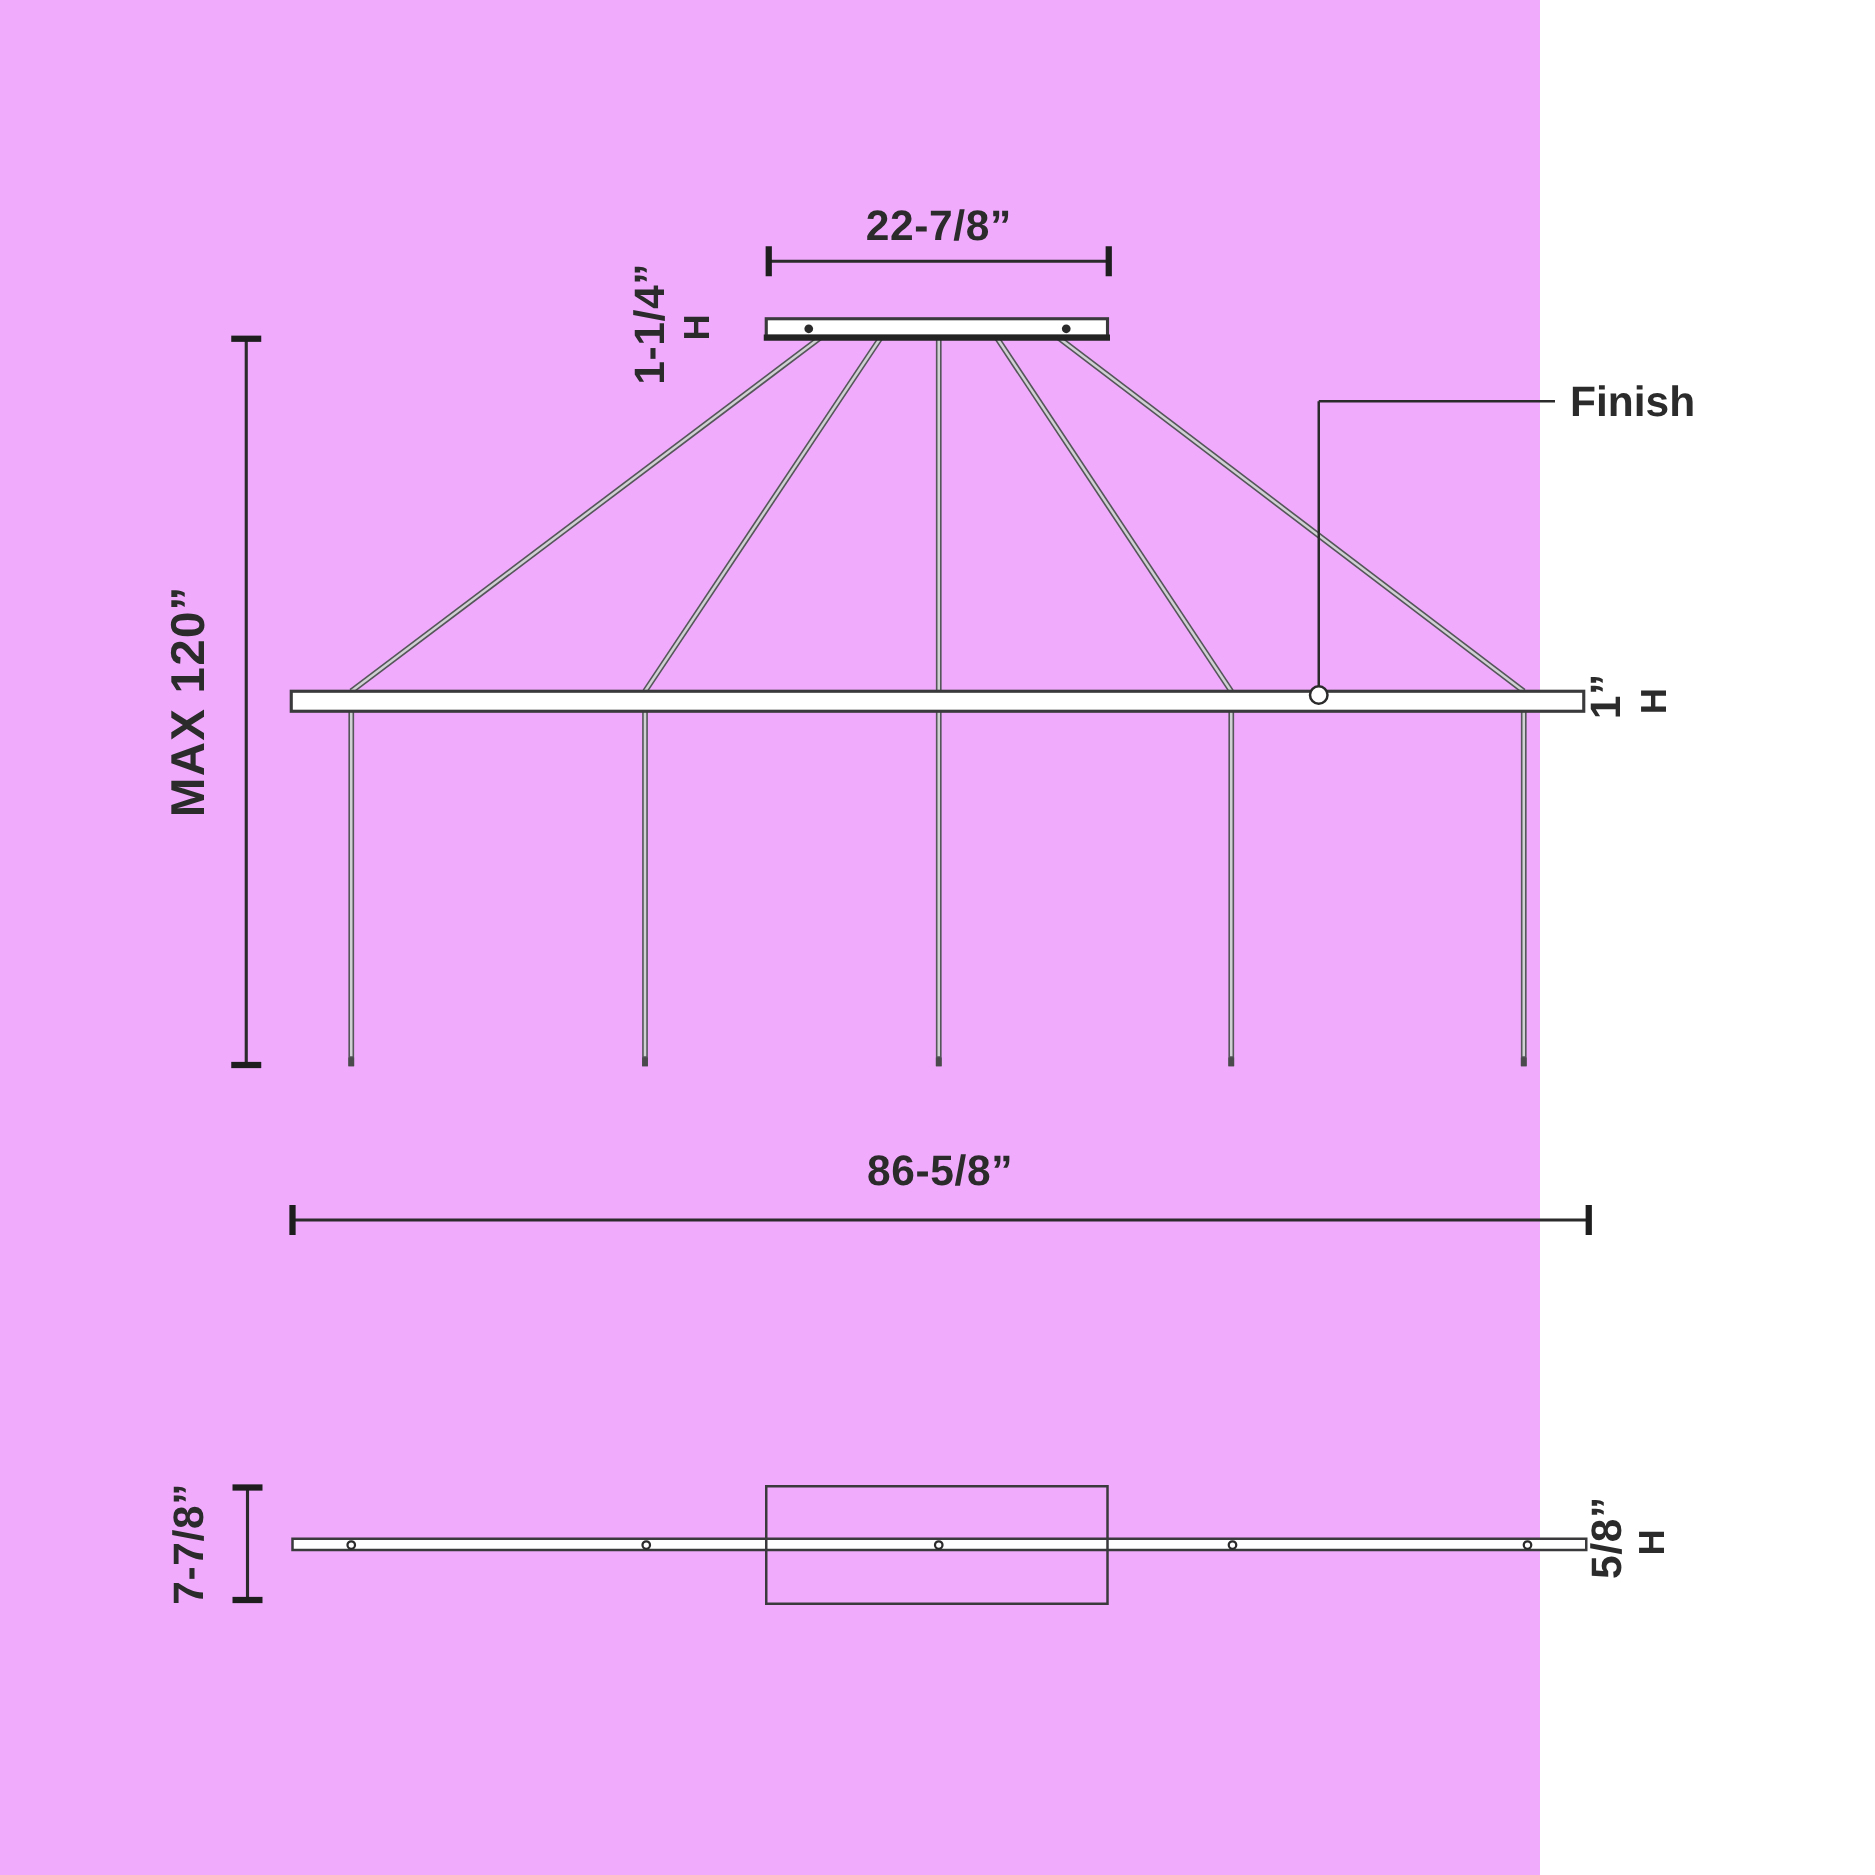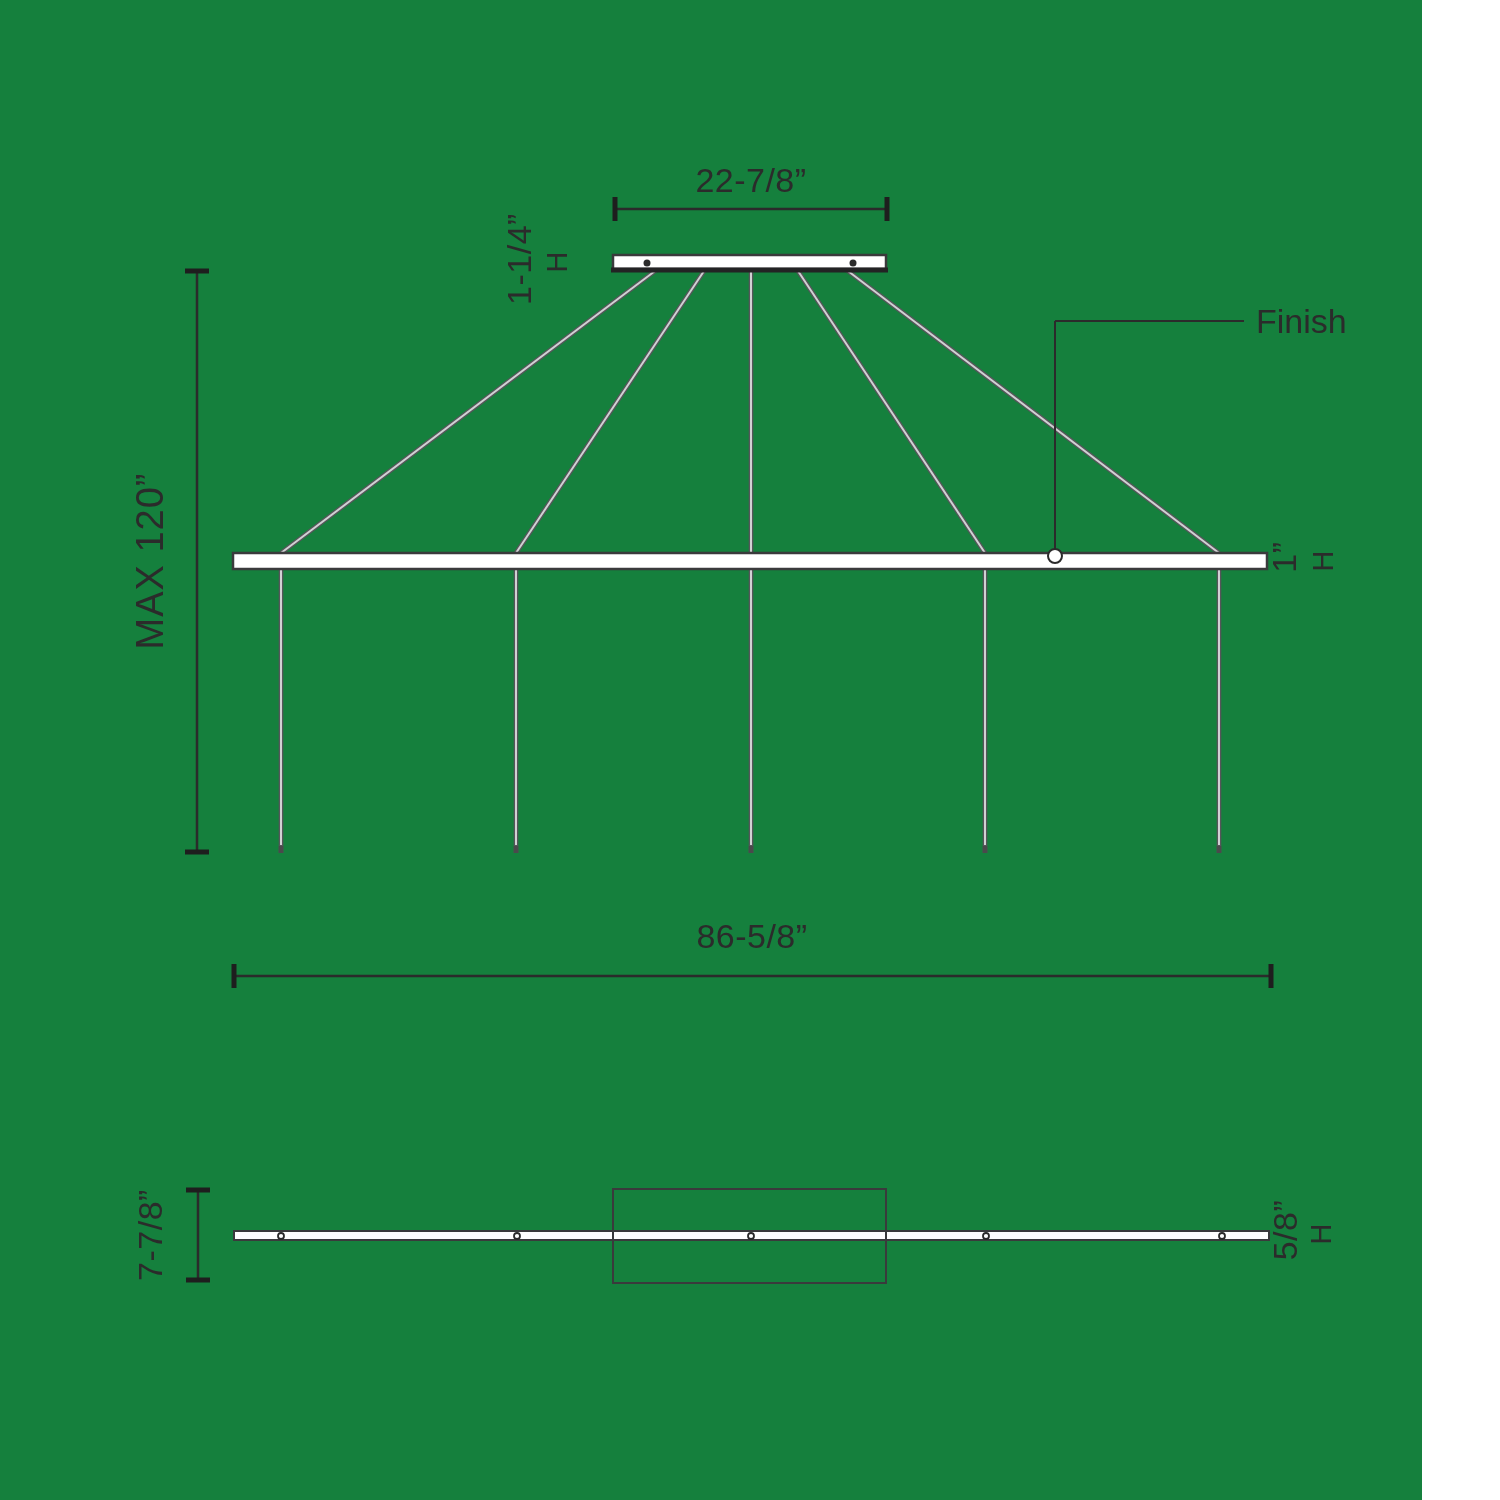--- a/index.html
+++ b/index.html
@@ -2,24 +2,25 @@
 <html><head>
 <meta charset="utf-8">
 <style>
   html, body {
     margin: 0;
     padding: 0;
     background: #ffffff;
   }
   .page {
     position: relative;
-    width: 1422px;
+    width: 1232px;
     height: 1500px;
-    background: #15803d;
+    background: #f0abfc;
     font-family: "Liberation Sans", sans-serif;
+    font-weight: bold;
   }
   svg text {
     font-family: "Liberation Sans", sans-serif;
     fill: #2b2b2b;
   }
   .dim-text {
     font-size: 34px;
     letter-spacing: 0.5px;
   }
   .dim-text-lg {

